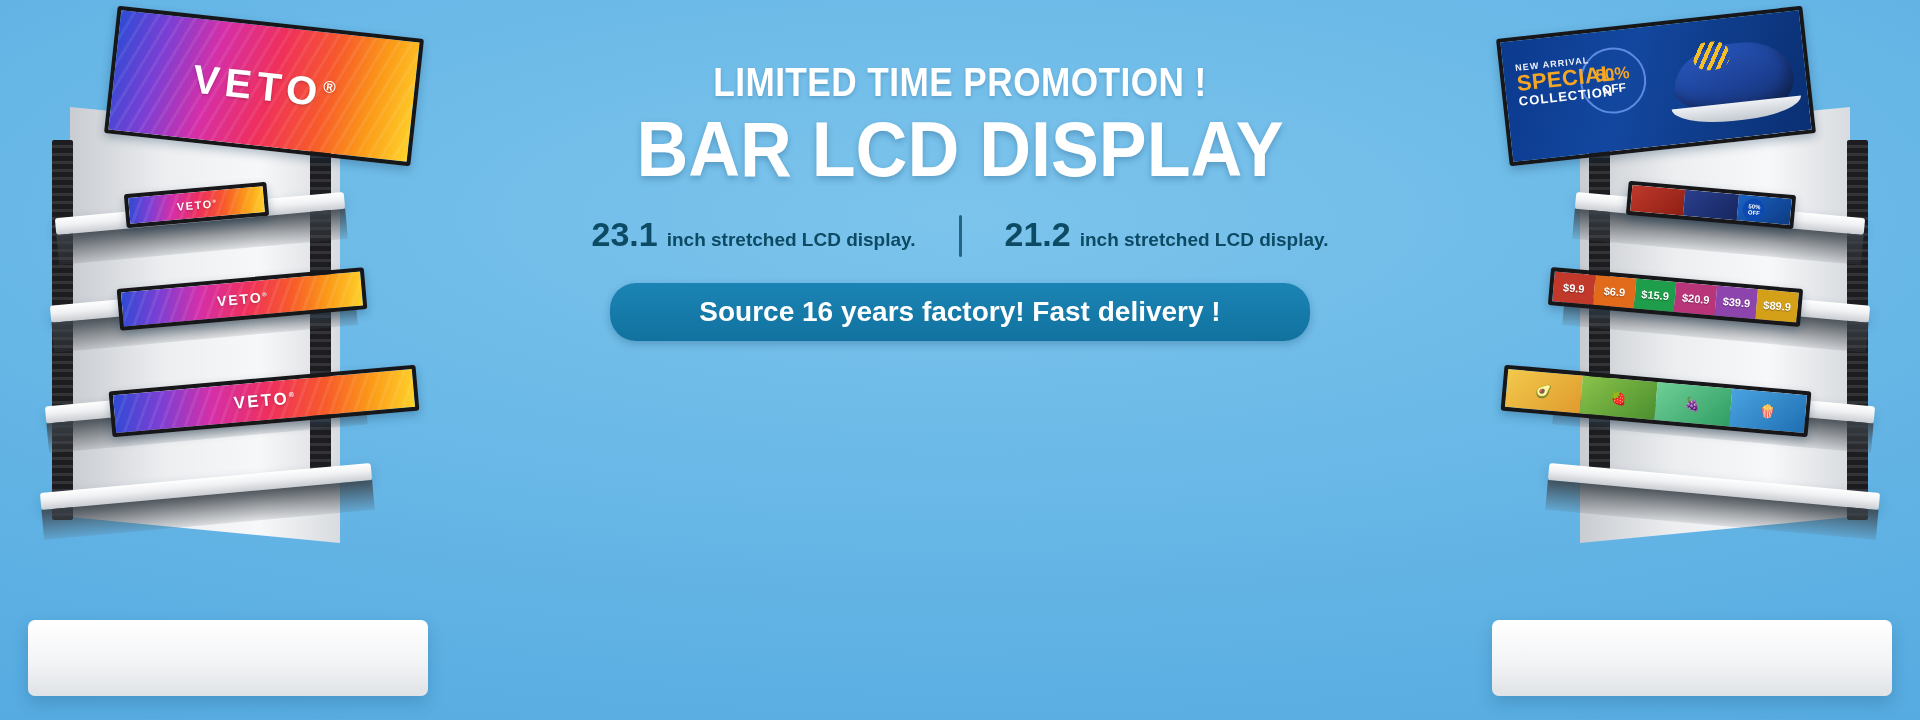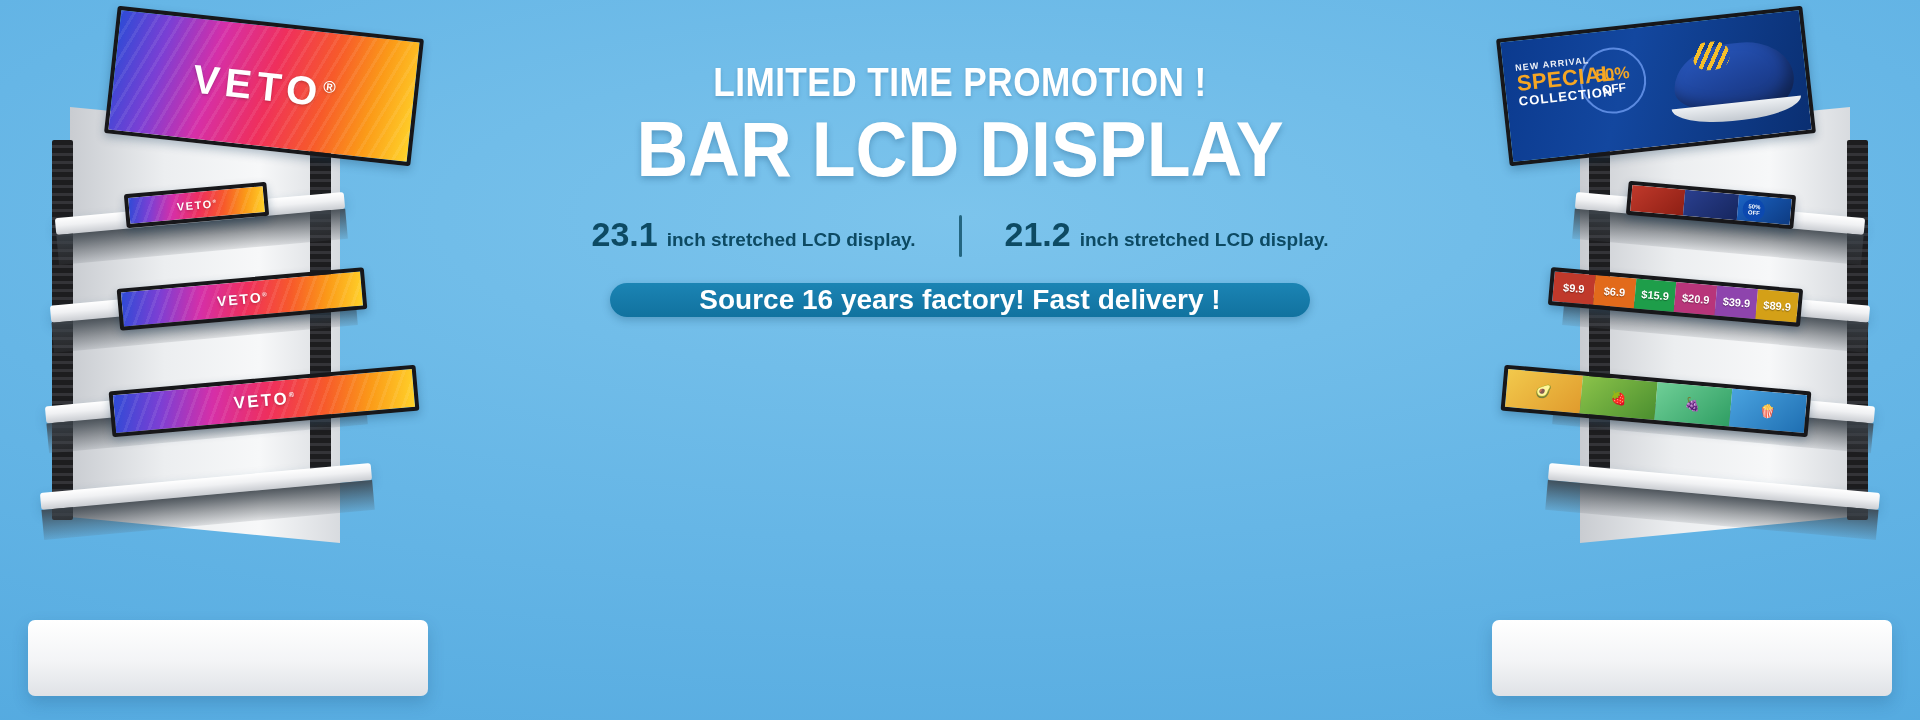--- a/index.html
+++ b/index.html
@@ -33,21 +33,21 @@
   }
   .specs{
     margin-top:28px;display:flex;align-items:flex-start;justify-content:center;gap:17px;
     color:#0d4a63;white-space:nowrap;
   }
   .spec{display:flex;align-items:baseline;gap:9px;padding:0 26px;}
   .spec .num{font-weight:bold;font-size:34px;}
   .spec .txt{font-weight:bold;font-size:19px;}
   .divider{width:3px;height:42px;background:#15566f;opacity:.85;border-radius:2px;}
   .cta{
-    margin:26px auto 0;width:700px;height:34px;border-radius:26px;
+    margin:26px auto 0;width:700px;height:58px;border-radius:26px;
     background:linear-gradient(180deg,#1b84b4 0%,#11729f 100%);
     box-shadow:0 3px 9px rgba(10,60,95,.28);
     display:flex;align-items:center;justify-content:center;
     color:#fff;font-weight:bold;font-size:28px;white-space:nowrap;
   }
   
   .unit{position:absolute;top:0;height:720px;width:470px;z-index:10;}
   .unit.left{left:10px;}
   .unit.right{right:10px;}
   .base{

